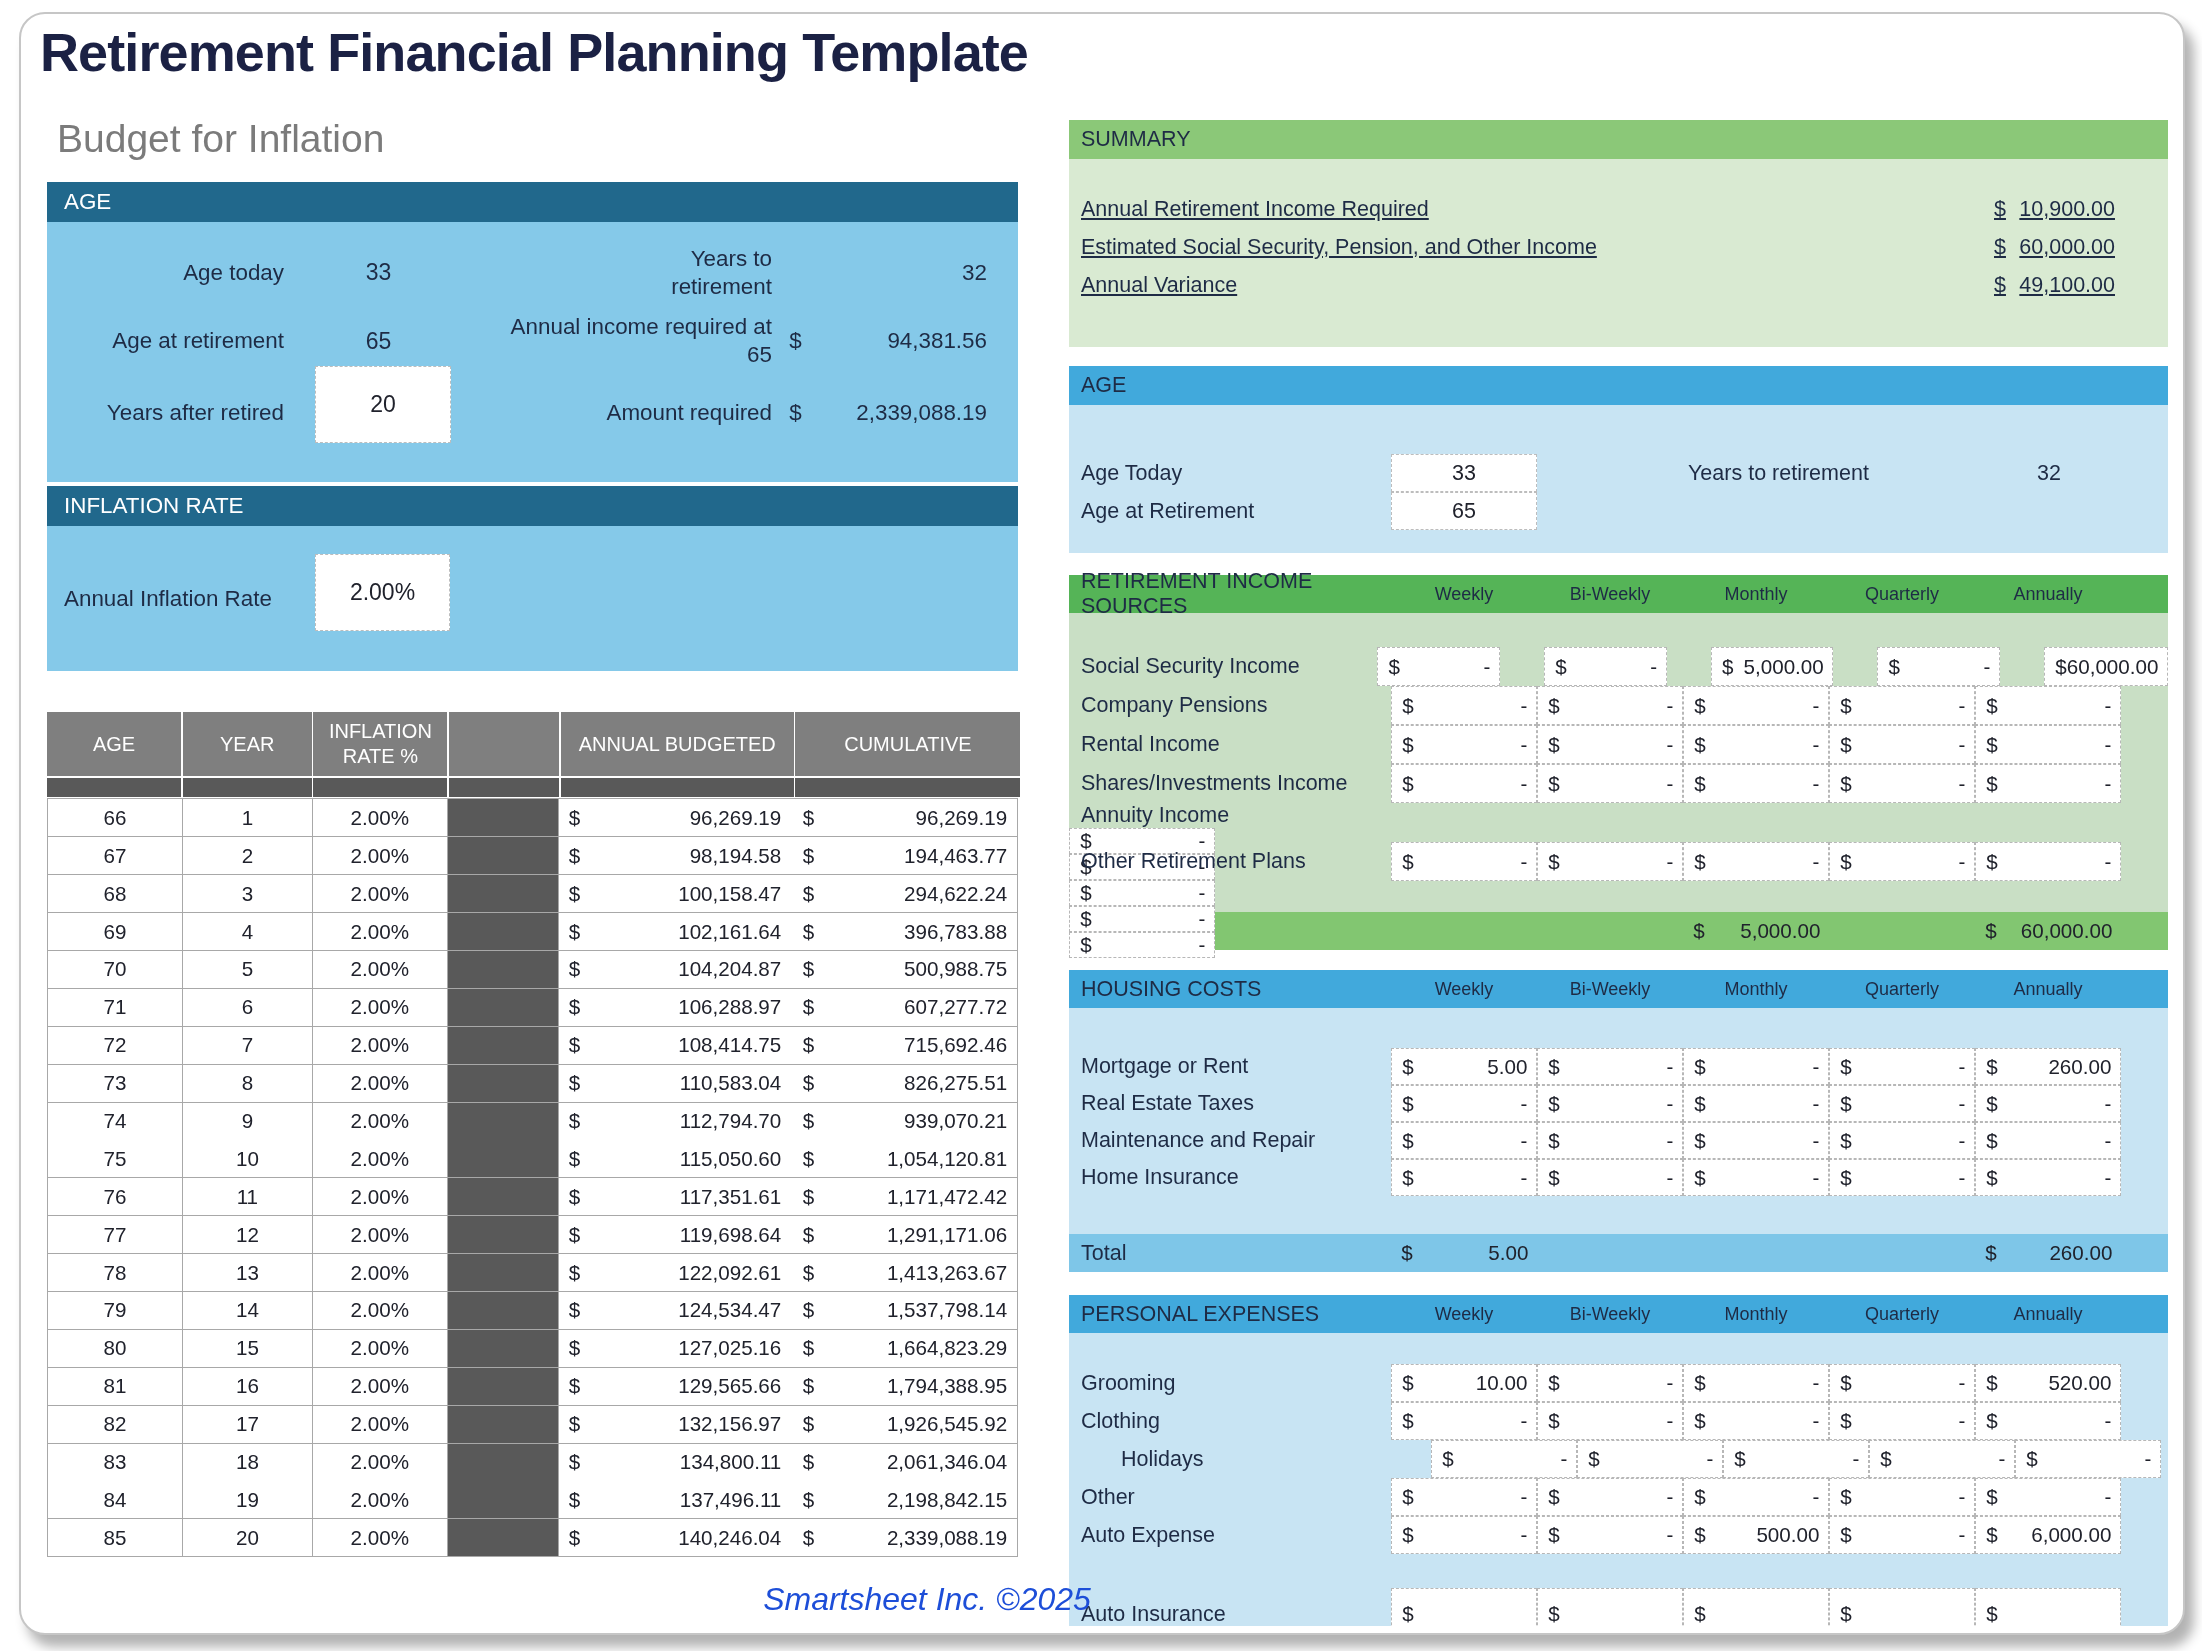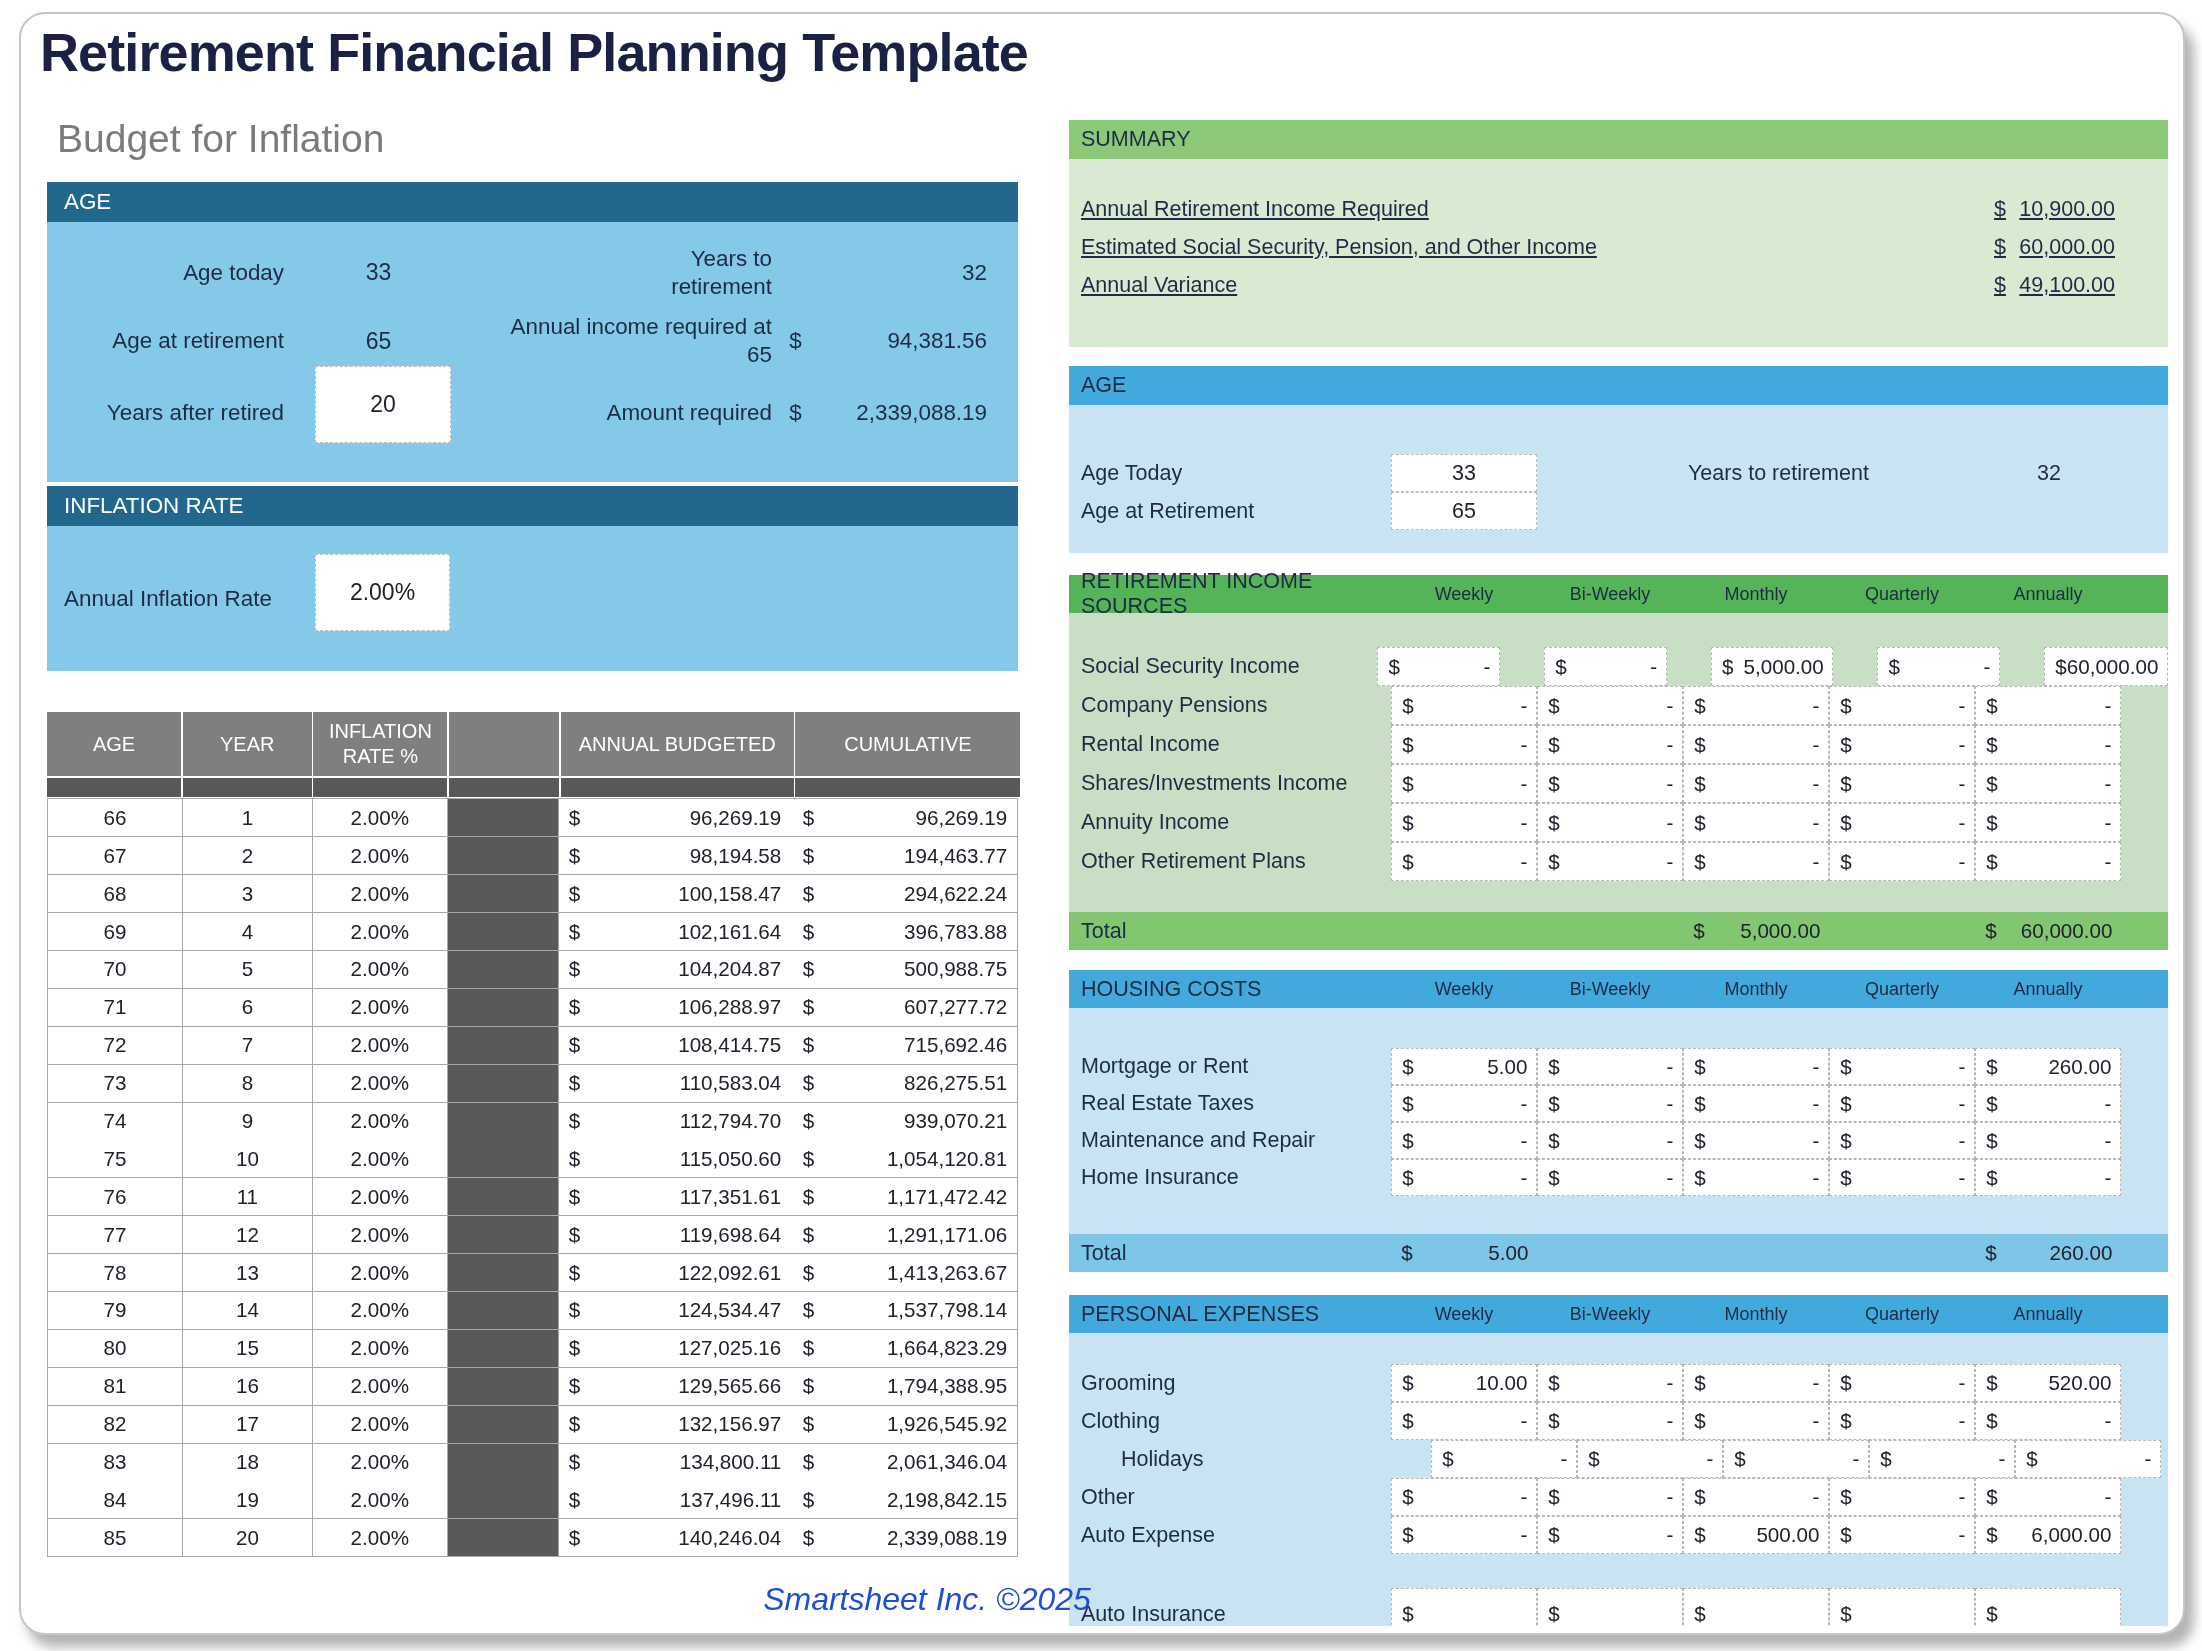--- a/index.html
+++ b/index.html
@@ -533,21 +533,21 @@
             </div>
             <div class="m-cell">
               <div>$</div>
               <div>-</div>
             </div>
             <div class="m-cell">
               <div>$</div>
               <div>-</div>
             </div>
           </div>
-          <div class="m-row" style="height: 39px;">
+          <div class="m-row" style="height: 39px; flex-direction: column;">
             <div class="m-label">Annuity Income</div>
             <div class="m-cell">
               <div>$</div>
               <div>-</div>
             </div>
             <div class="m-cell">
               <div>$</div>
               <div>-</div>
             </div>
             <div class="m-cell">

